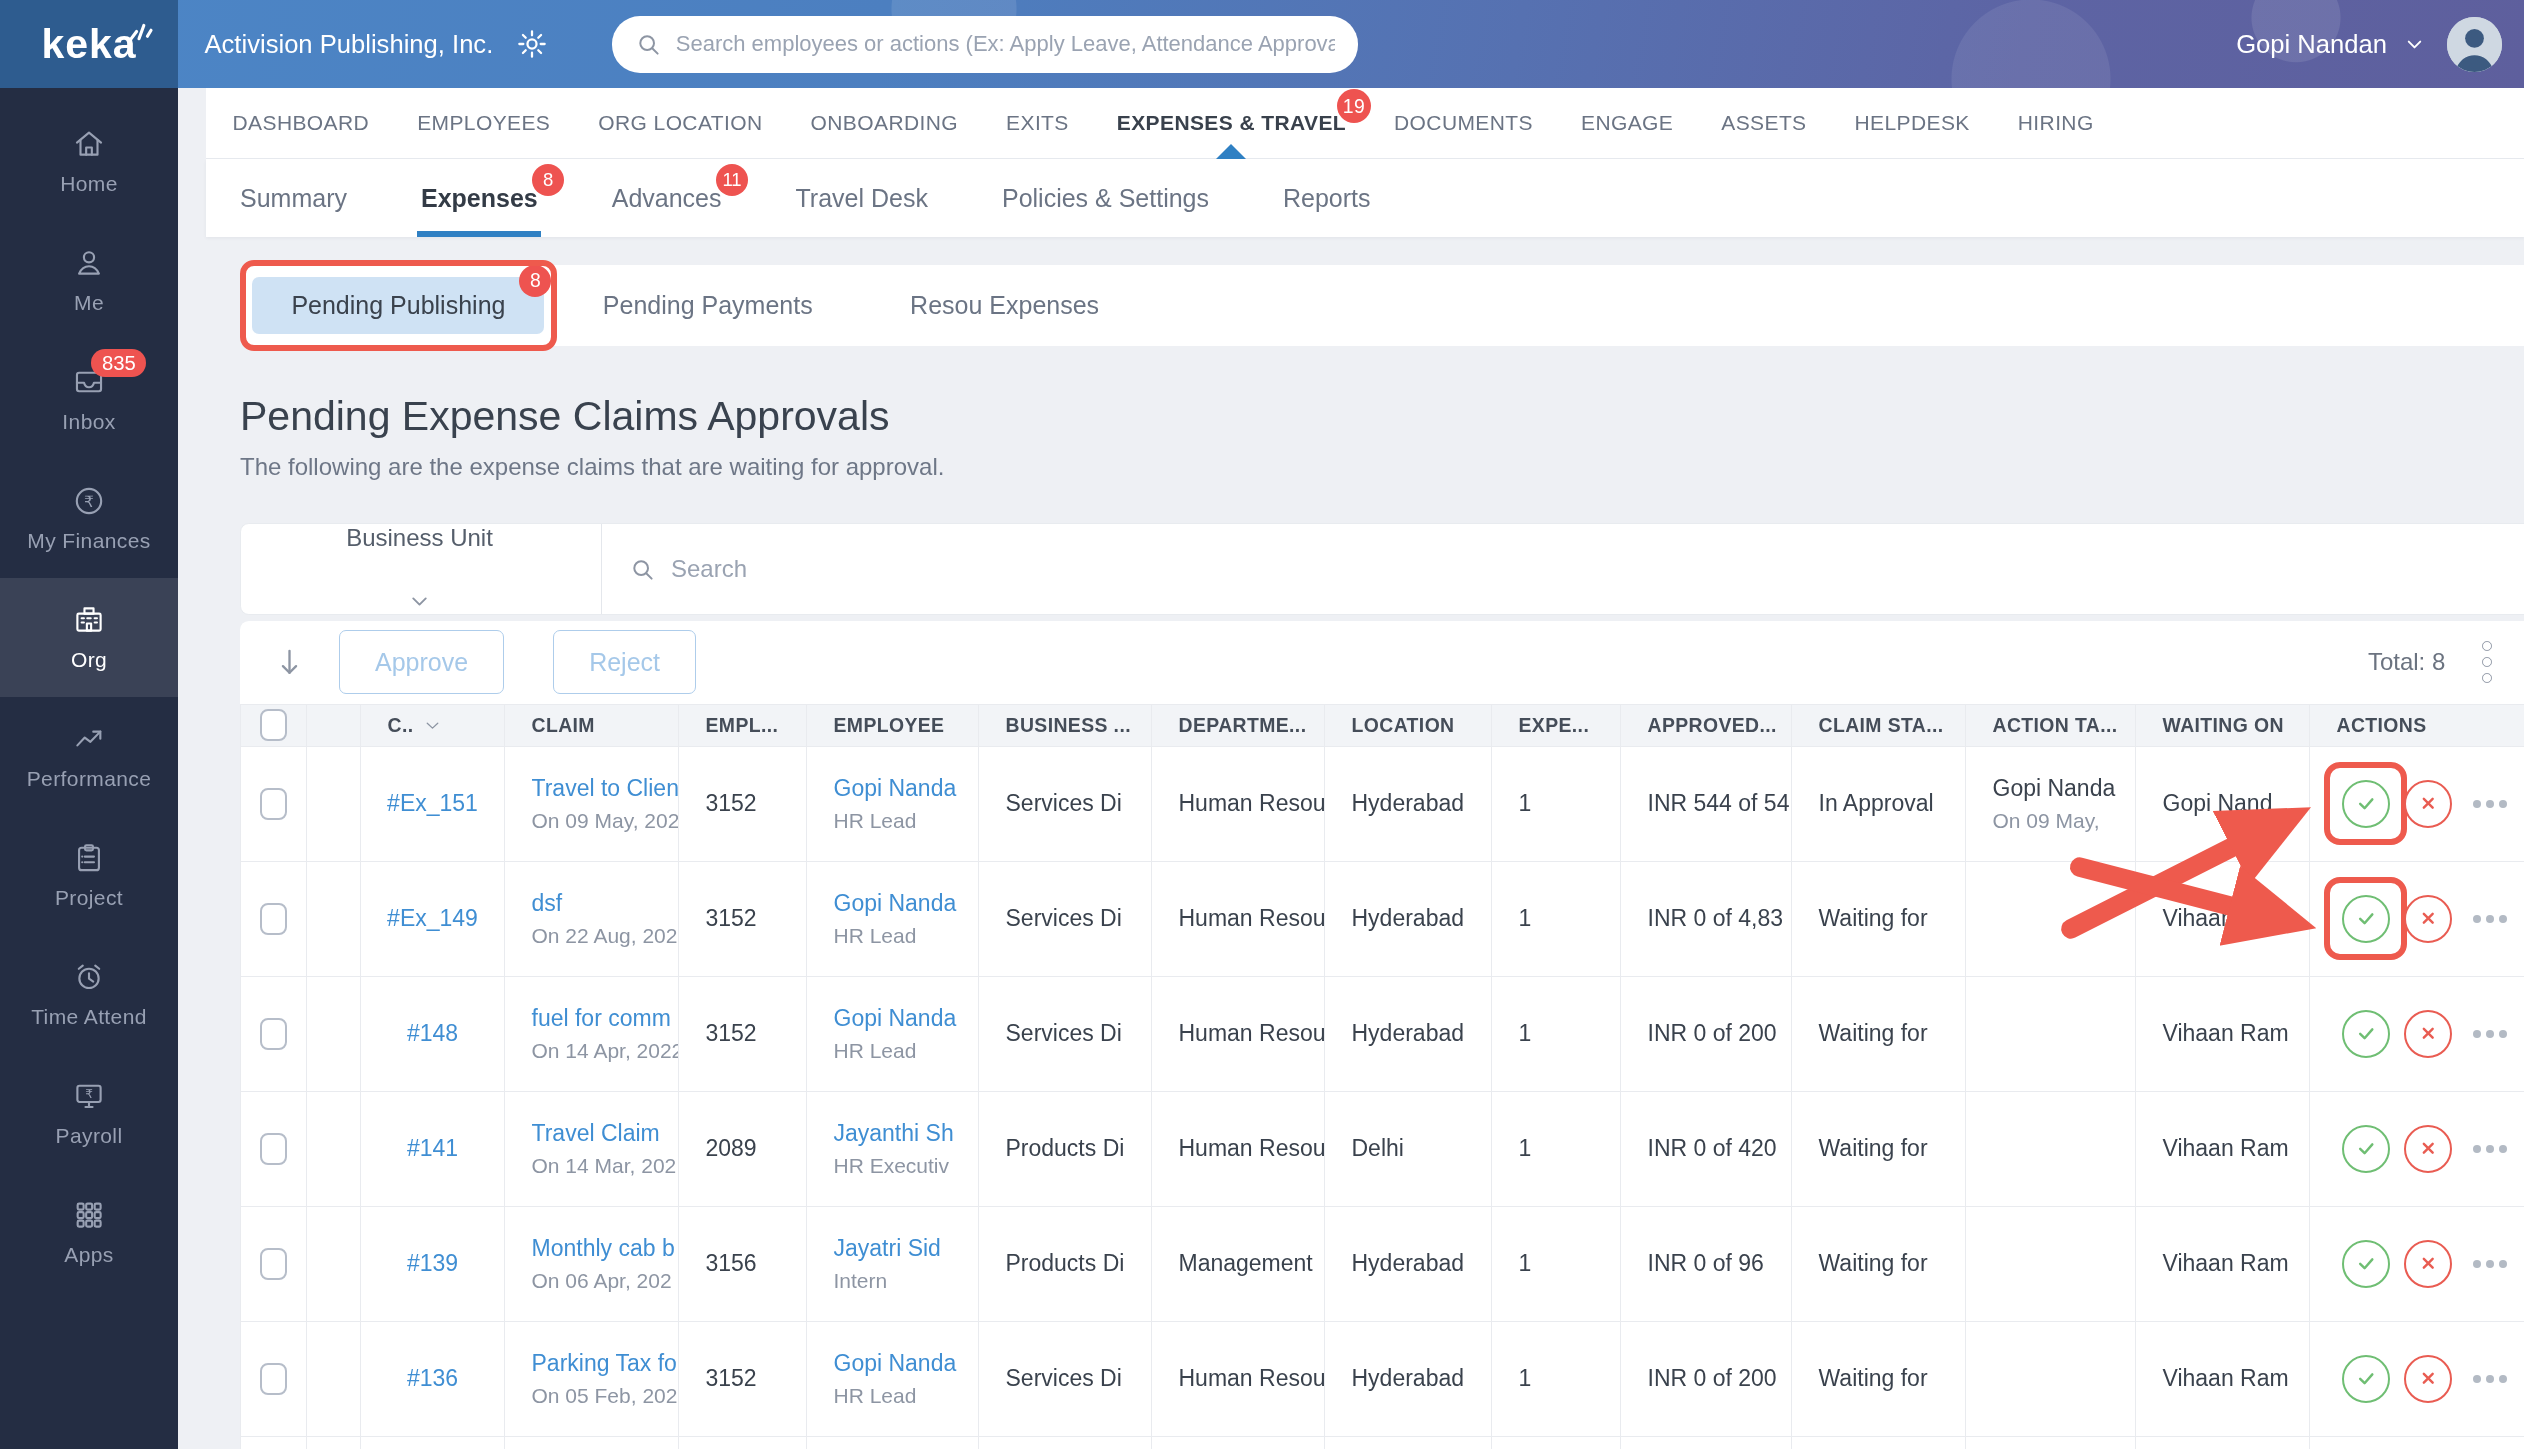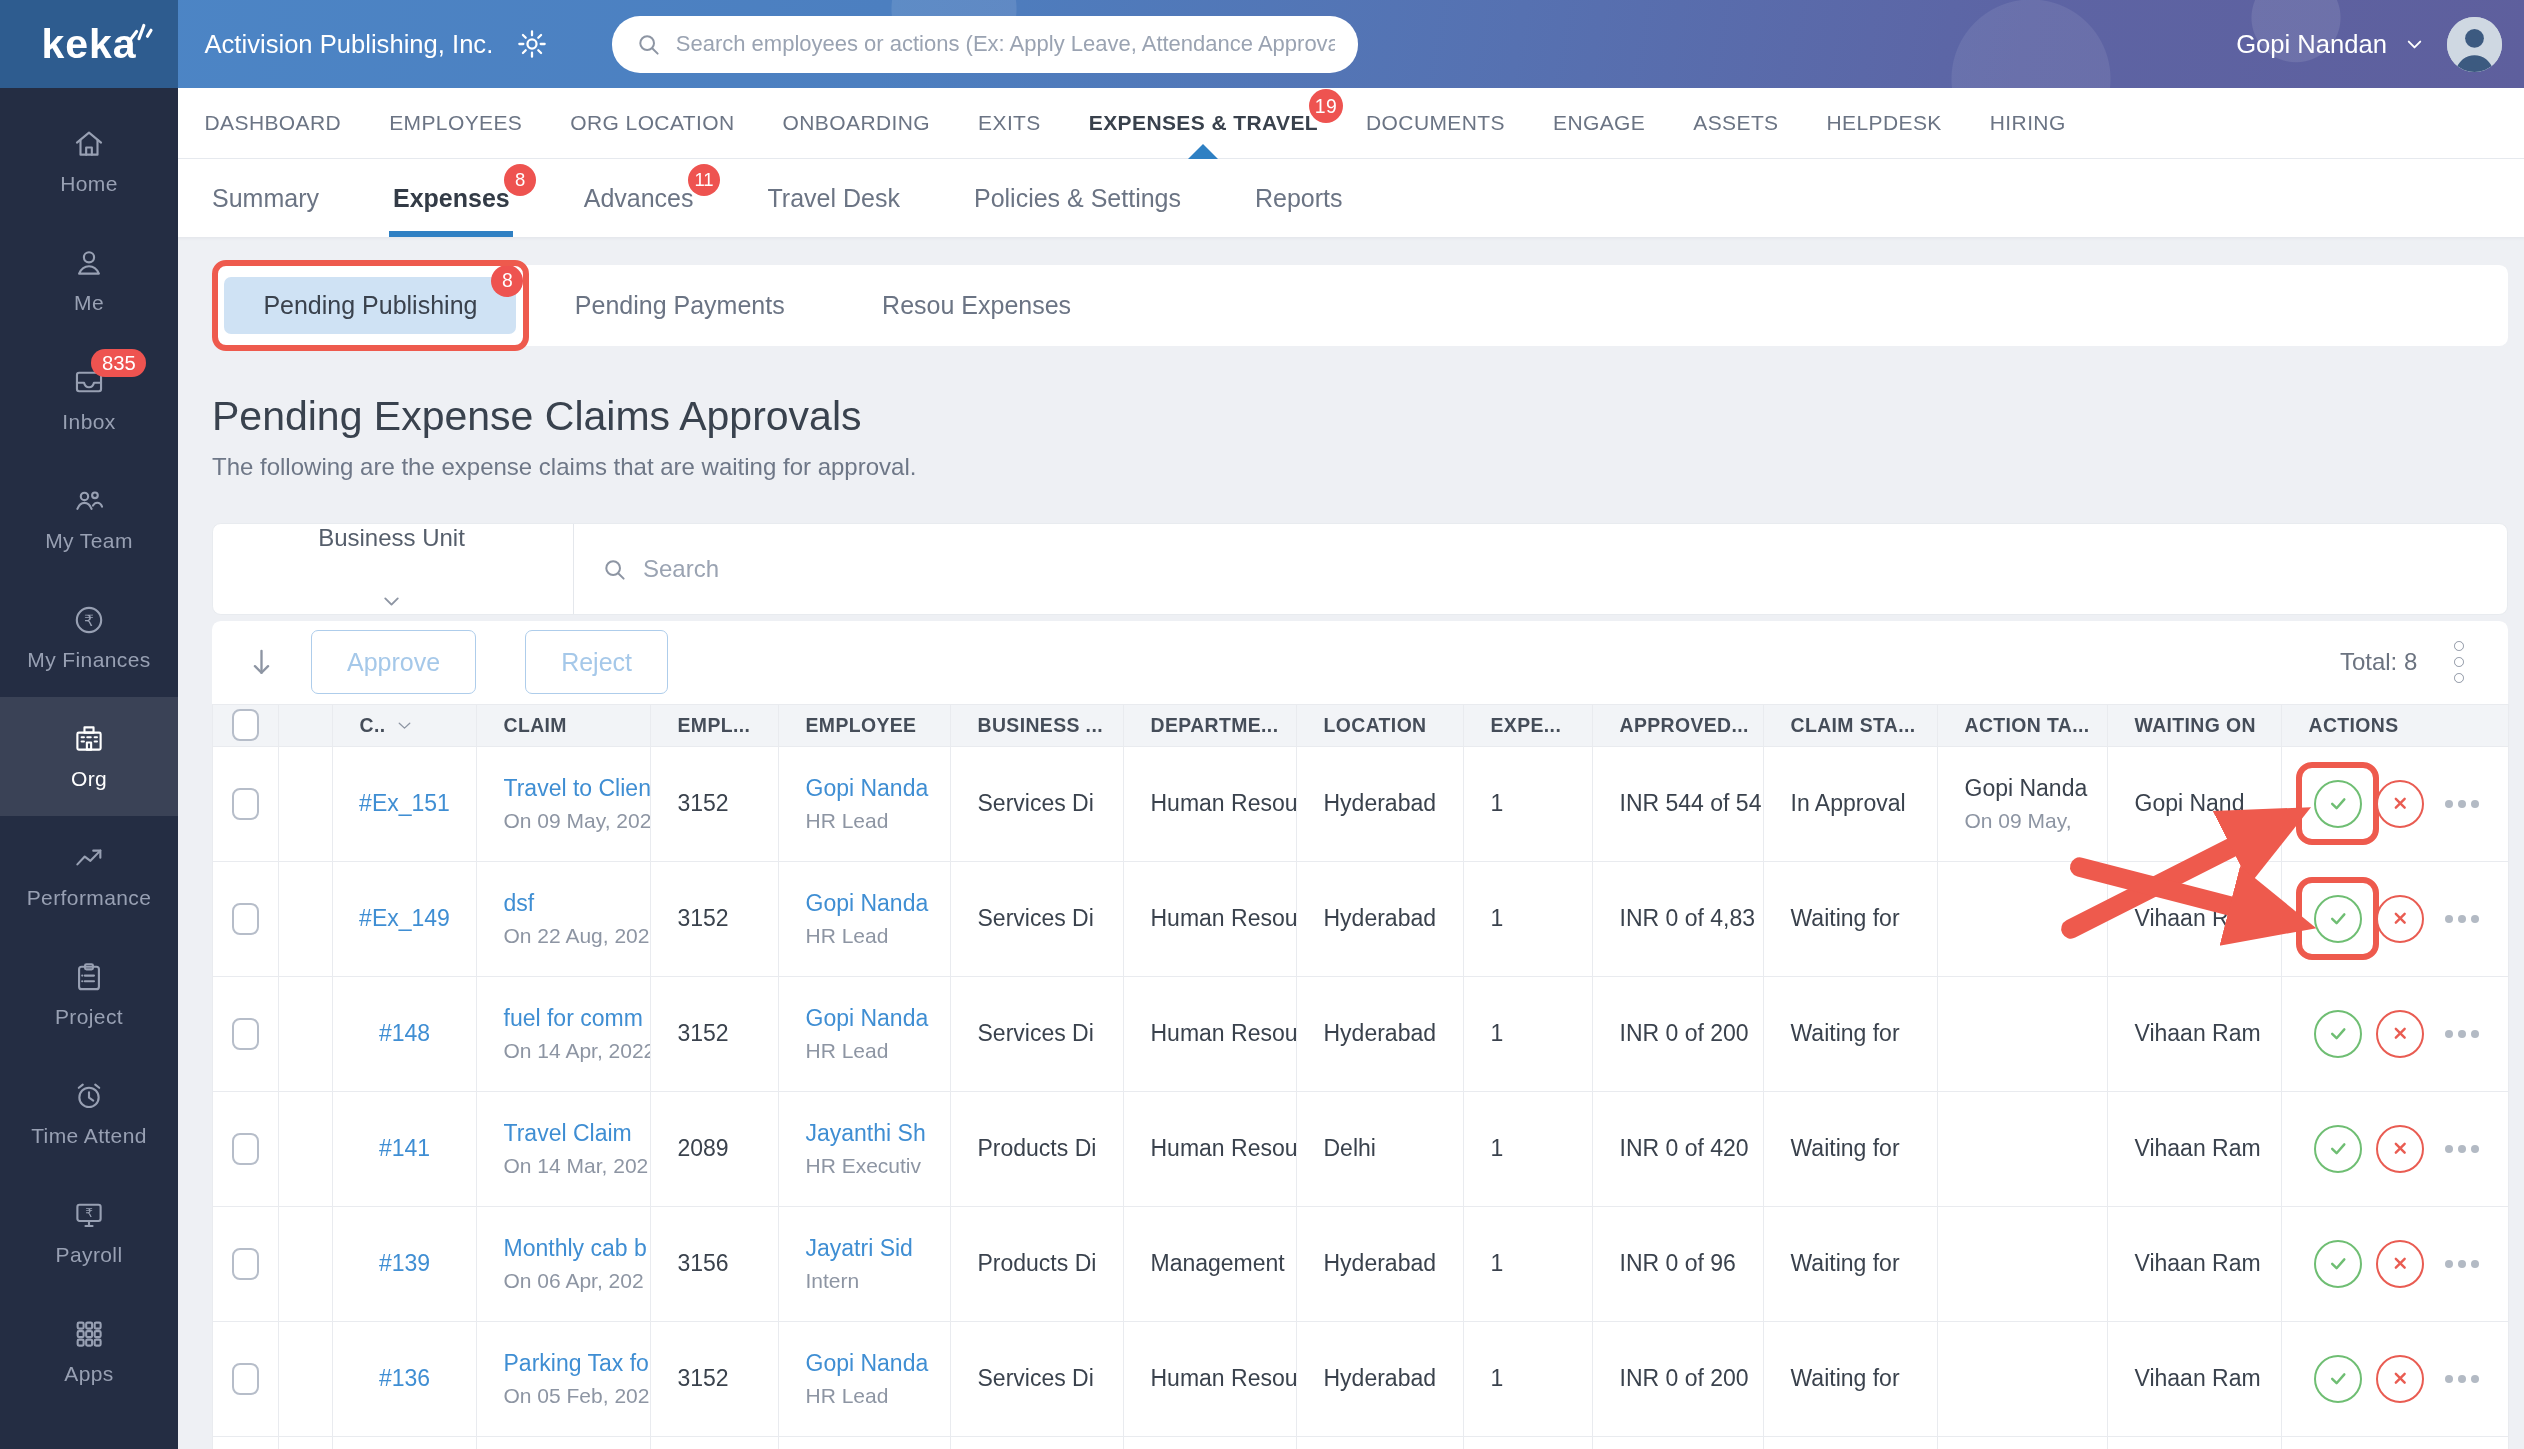--- a/index.html
+++ b/index.html
@@ -38,21 +38,21 @@
   
   .sidebar { width:178px; background:#242d43; flex:0 0 auto; padding-top:14px; }
   .side-item { height:119px; display:flex; flex-direction:column; align-items:center; justify-content:center; color:#98a0b3; cursor:pointer; position:relative; }
   .side-item.active { background:#3a4256; color:#fff; }
   .side-icon { width:34px; height:34px; position:relative; }
   .side-icon svg { width:34px; height:34px; }
   .side-label { font-size:21px; margin-top:10.6px; letter-spacing:0.4px; white-space:nowrap; }
   .side-badge { position:absolute; top:-16px; left:19.4px; background:#ee5350; color:#fff; font-size:20.3px; border-radius:17.7px; padding:3.5px 10.6px; line-height:1; }
 
   
-  .main-col { flex:1; display:flex; flex-direction:column; min-width:0; }
+  .main-col { flex:1; display:flex; flex-direction:column; min-width:0;padding-left:28px; }
 
   .main-nav { height:71px; background:#fff; display:flex; align-items:center; padding-left:26.5px; gap:48px; border-bottom:0.9px solid #e6e9ee; }
   .nav-item { font-size:21px; color:#6b7484; letter-spacing:0.4px; white-space:nowrap; position:relative; height:71px; display:flex; align-items:center; cursor:pointer; }
   .nav-item.active { color:#39414c; font-weight:bold; }
   .nav-badge { position:absolute; top:1.8px; right:-25px; width:34px; height:34px; border-radius:50%; background:#ee5350; color:#fff; font-size:19.4px; display:flex; align-items:center; justify-content:center; font-weight:normal; }
   .nav-caret { position:absolute; bottom:0; left:50%; transform:translateX(-50%); width:0; height:0; border-left:15px solid transparent; border-right:15px solid transparent; border-bottom:15px solid #2f80c3; }
 
   .sub-nav { height:78px; background:#fff; display:flex; align-items:center; padding-left:34px; gap:74px; box-shadow:0 1.8px 3.5px rgba(40,50,70,.06); position:relative; z-index:2; }
   .sub-item { font-size:25px; color:#6b7484; white-space:nowrap; position:relative; height:78px; display:flex; align-items:center; cursor:pointer; }
   .sub-item.active { color:#333b46; font-weight:bold; }
@@ -183,29 +183,20 @@
         </div>
         <div class="side-item">
           <span class="side-icon"><svg viewBox="0 0 24 24" fill="none" stroke="currentColor" stroke-width="1.5" stroke-linecap="round" stroke-linejoin="round">
               <rect x="3.5" y="5.5" width="17" height="13" rx="1.5"></rect>
               <path d="M3.5 12.5h5c.5 2.2 1.9 3.2 3.5 3.2s3-1 3.5-3.2h5"></path>
             </svg><span class="side-badge">835</span></span>
           <div class="side-label">Inbox</div>
         </div>
         <div class="side-item">
           <span class="side-icon"><svg viewBox="0 0 24 24" fill="none" stroke="currentColor" stroke-width="1.5" stroke-linecap="round" stroke-linejoin="round">
-              <circle cx="8.8" cy="8.8" r="2.6"></circle>
-              <circle cx="16.2" cy="8" r="2"></circle>
-              <path d="M3.8 17.5c1.1-2.8 3-4.2 5-4.2s3.9 1.4 5 4.2"></path>
-              <path d="M14.8 15.2c.8-1.3 1.9-2 3-2s2.7.9 3.4 2.8"></path>
-            </svg></span>
-          <div class="side-label">My Team</div>
-        </div>
-        <div class="side-item">
-          <span class="side-icon"><svg viewBox="0 0 24 24" fill="none" stroke="currentColor" stroke-width="1.5" stroke-linecap="round" stroke-linejoin="round">
               <circle cx="12" cy="12" r="8.6"></circle>
               <text x="12" y="16" text-anchor="middle" font-size="11" fill="currentColor" stroke="none" font-family="DejaVu Sans">₹</text>
             </svg></span>
           <div class="side-label">My Finances</div>
         </div>
         <div class="side-item active">
           <span class="side-icon"><svg viewBox="0 0 24 24" fill="none" stroke="currentColor" stroke-width="1.5" stroke-linecap="round" stroke-linejoin="round">
               <rect x="3.8" y="7.5" width="16.4" height="12" rx="1"></rect>
               <rect x="8.8" y="3.8" width="6.4" height="3.7"></rect>
               <path d="M6.8 10.8h1.6M10.8 10.8h2.4M16 10.8h1.6M6.8 13.8h1.6M16 13.8h1.6"></path>

